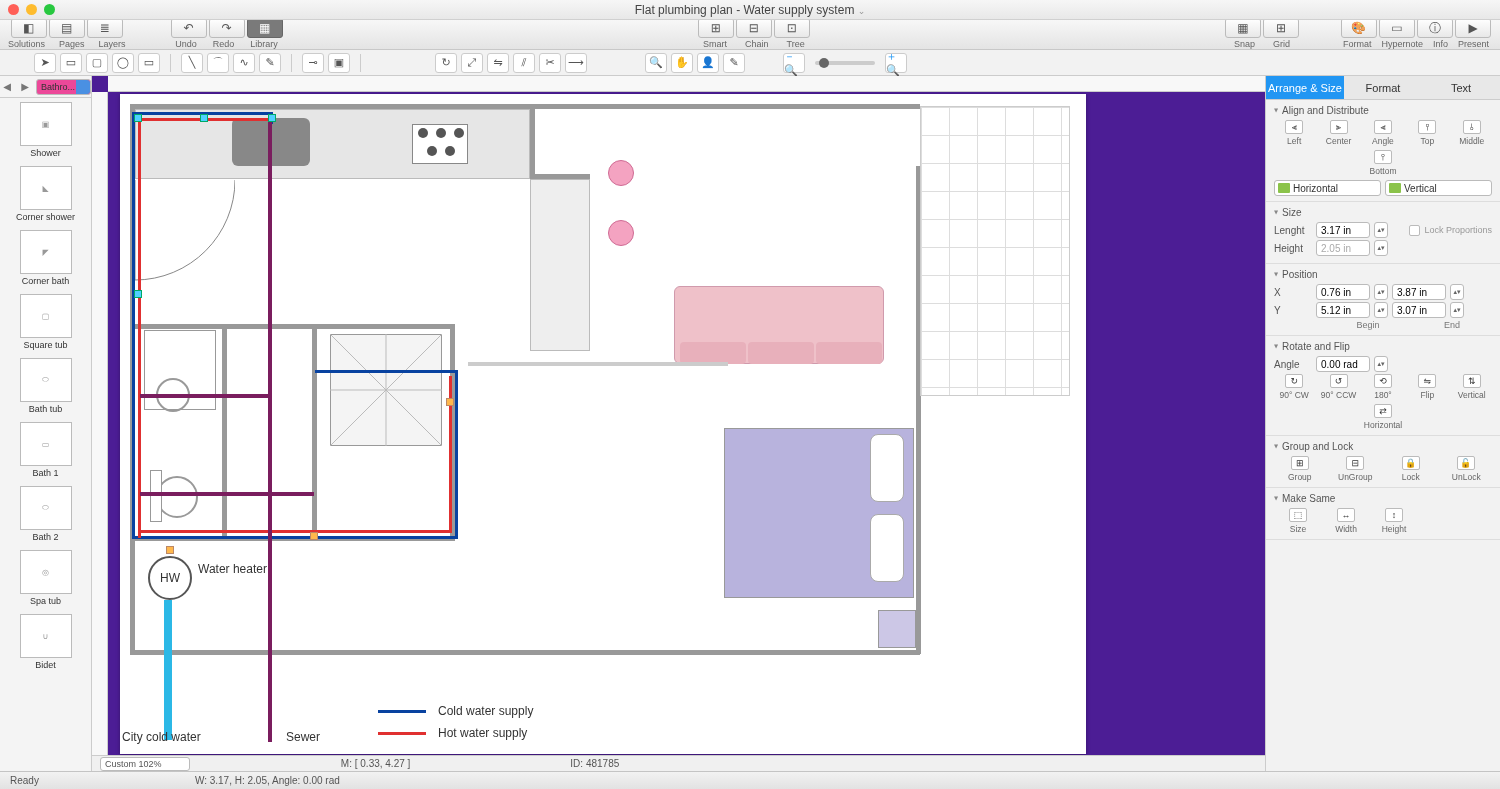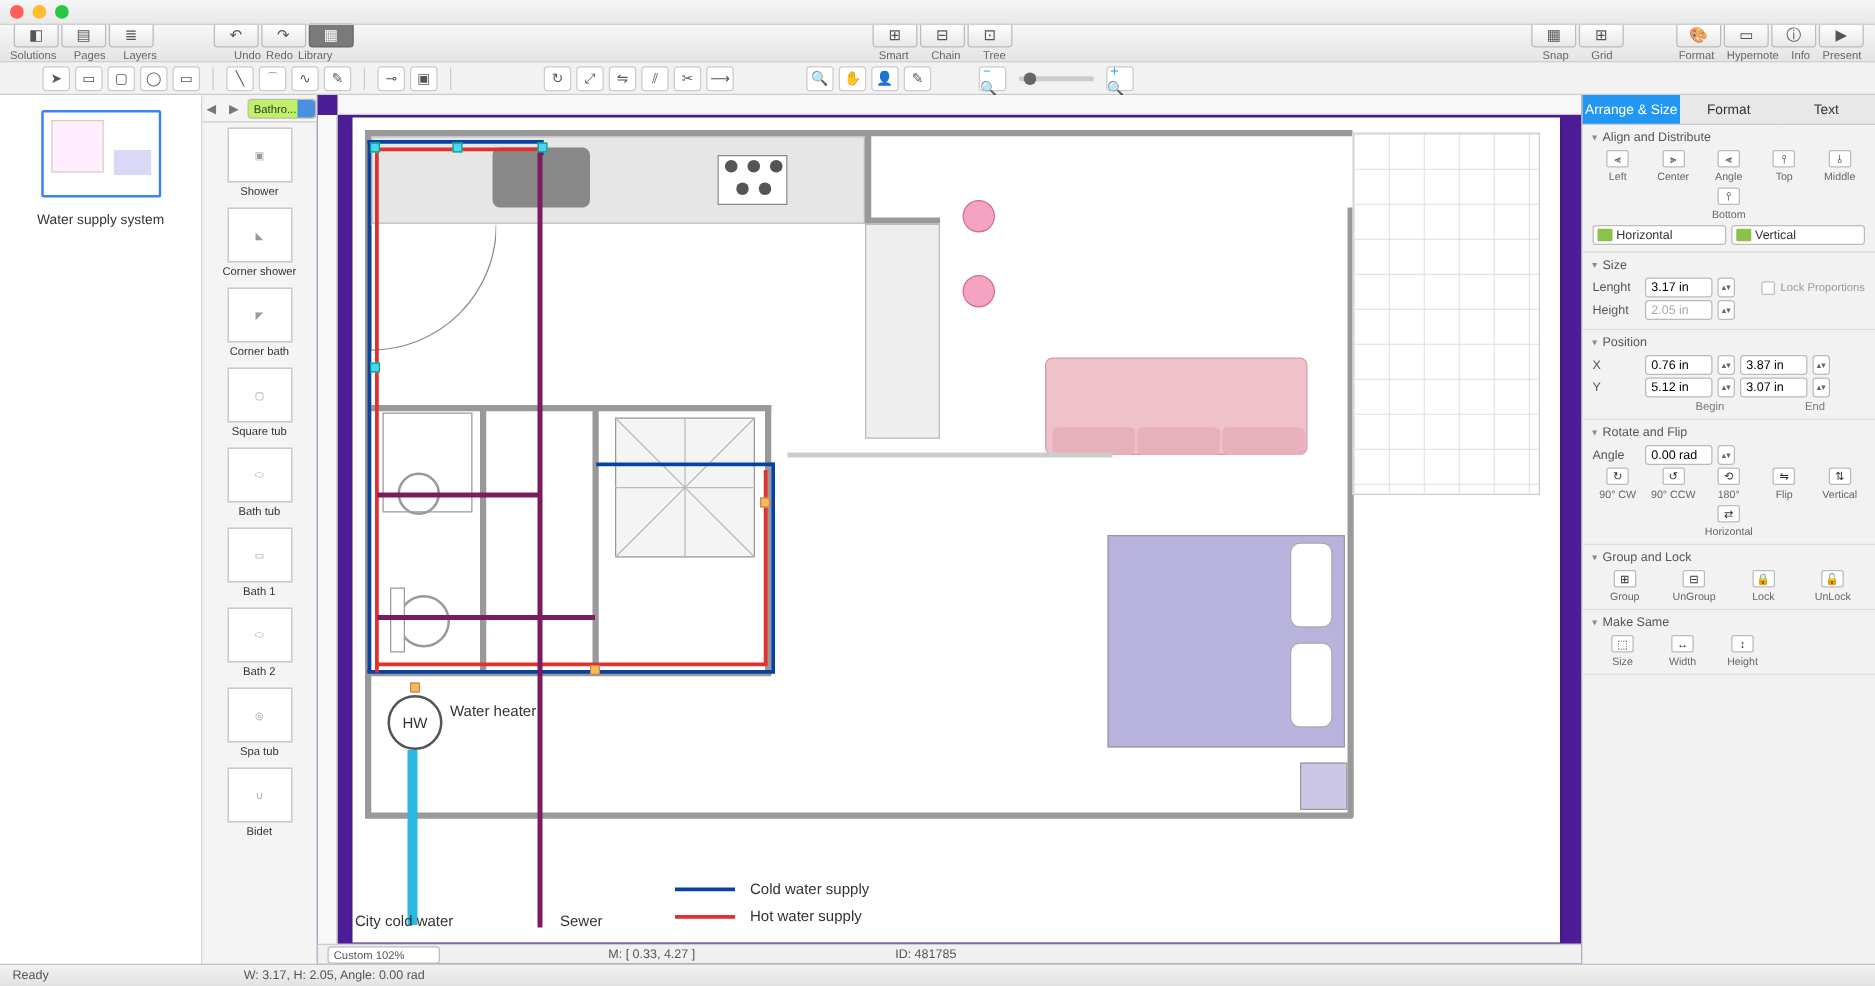--- a/index.html
+++ b/index.html
@@ -33,21 +33,21 @@
 .main{display:flex; height:695px;}
 .left-pane{width:162px; background:#fff; border-right:1px solid #ccc; padding:8px; display:flex;flex-direction:column;align-items:center;}
 .thumb-page{width:96px;height:70px;border:2px solid #3b82f6;background:#fff;border-radius:2px;margin-top:4px; position:relative;}
 .thumb-page::before{content:"";position:absolute;left:6px;top:6px;width:40px;height:40px;border:1px solid #dcb;background:#fef;}
 .thumb-page::after{content:"";position:absolute;right:6px;top:30px;width:30px;height:20px;background:#d9d9f7;}
 .page-label{font-size:11px;margin-top:12px;color:#333;}
 
 .lib-pane{width:92px;background:#f4f4f4;border-right:1px solid #ccc;display:flex;flex-direction:column;}
 .lib-header{height:22px;display:flex;align-items:center;justify-content:center;gap:4px;border-bottom:1px solid #ccc;}
 .lib-nav{width:14px;height:14px;display:flex;align-items:center;justify-content:center;color:#777;font-size:10px;}
-.lib-select{flex:1;height:16px;background:#bef264;border:1px solid #bbb;border-radius:3px;font-size:9px;display:flex;align-items:center;padding:0 4px;color:#333;position:relative;}
+.lib-select{flex:1;height:16px;background:#ec4899;border:1px solid #bbb;border-radius:3px;font-size:9px;display:flex;align-items:center;padding:0 4px;color:#333;position:relative;}
 .lib-select::after{content:"";position:absolute;right:0;top:0;width:14px;height:100%;background:#4a90e2;border-radius:0 3px 3px 0;}
 .lib-items{flex:1;overflow-y:auto;}
 .lib-item{display:flex;flex-direction:column;align-items:center;padding:4px 0;}
 .lib-icon{width:52px;height:44px;background:#fff;border:1px solid #bbb;display:flex;align-items:center;justify-content:center;font-size:8px;color:#999;}
 .lib-name{font-size:9px;color:#333;margin-top:2px;text-align:center;}
 
 .canvas{flex:1;background:#4c1d95;position:relative;overflow:hidden;}
 .ruler-h{position:absolute;top:0;left:16px;right:0;height:16px;background:#f8f8f8;border-bottom:1px solid #ccc;}
 .ruler-v{position:absolute;top:16px;left:0;width:16px;bottom:0;background:#f8f8f8;border-right:1px solid #ccc;}
 .page{position:absolute;left:28px;top:18px;width:966px;height:660px;background:#fff;box-shadow:0 1px 4px rgba(0,0,0,.3);}
@@ -95,20 +95,21 @@
 </style>
 </head>
 <body>
 
 <div class="titlebar">
   <div class="traffic">
     <div class="dot red"></div>
     <div class="dot yellow"></div>
     <div class="dot green"></div>
   </div>
+  <div class="title"><span>Flat plumbing plan - Water supply system</span> <span class="caret">⌄</span></div>
 </div>
 
 <div class="toolbar">
   <div style="width:6px"></div>
   <div class="tool-group">
       <div class="btns">
     <div class="tool-btn">◧</div>
     <div class="tool-btn">▤</div>
     <div class="tool-btn">≣</div>
   </div>
@@ -118,21 +119,21 @@
         <span>Layers</span>
       </div>
     </div>
   <div style="width:40px"></div>
   <div class="tool-group">
       <div class="btns">
     <div class="tool-btn">↶</div>
     <div class="tool-btn">↷</div>
     <div class="tool-btn active">▦</div>
   </div>
-      <div class="tool-label" style="display:flex;gap:4px;">
+      <div class="tool-label" style="display:flex;gap:16px;">
         <span>Undo</span>
         <span>Redo</span>
         <span>Library</span>
       </div>
     </div>
   <div class="spacer"></div>
   <div class="tool-group">
       <div class="btns">
     <div class="tool-btn">⊞</div>
     <div class="tool-btn">⊟</div>
@@ -204,24 +205,20 @@
   <div style="width:30px"></div>
   <div class="tb2-btn" style="color:#2196f3;">－🔍</div>
   <div class="zoom-slider">
       <div class="thumb"></div>
     </div>
   <div class="tb2-btn" style="color:#2196f3;">＋🔍</div>
 </div>
 
 <div class="main">
 
-  <div class="left-pane">
-    <div class="thumb-page"></div>
-    <div class="page-label">Water supply system</div>
-  </div>
 
   <div class="lib-pane">
     <div class="lib-header">
       <div class="lib-nav">◀</div>
       <div class="lib-nav">▶</div>
       <div class="lib-select">Bathro...</div>
     </div>
     <div class="lib-items">
       <div class="lib-item">
           <div class="lib-icon">▣</div>

